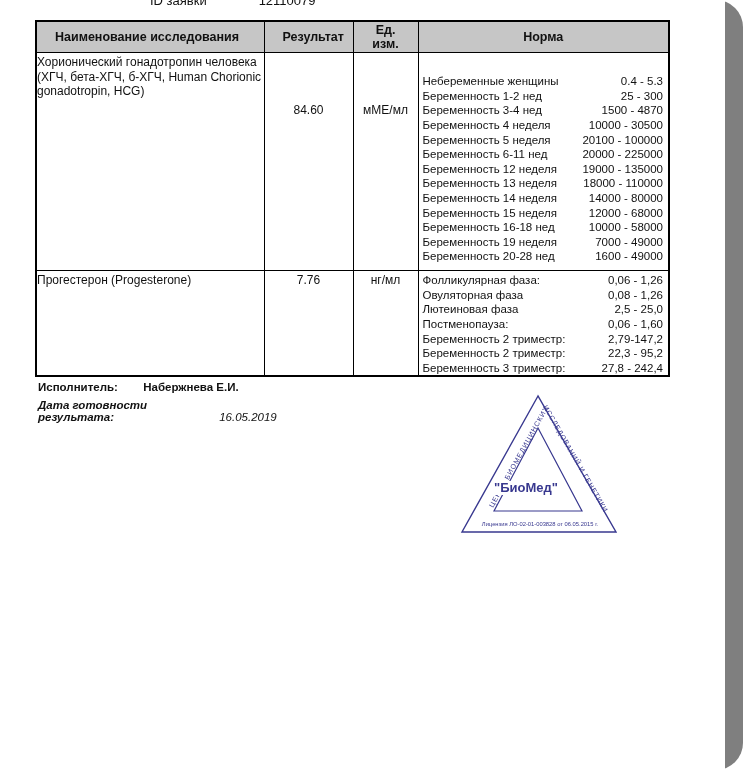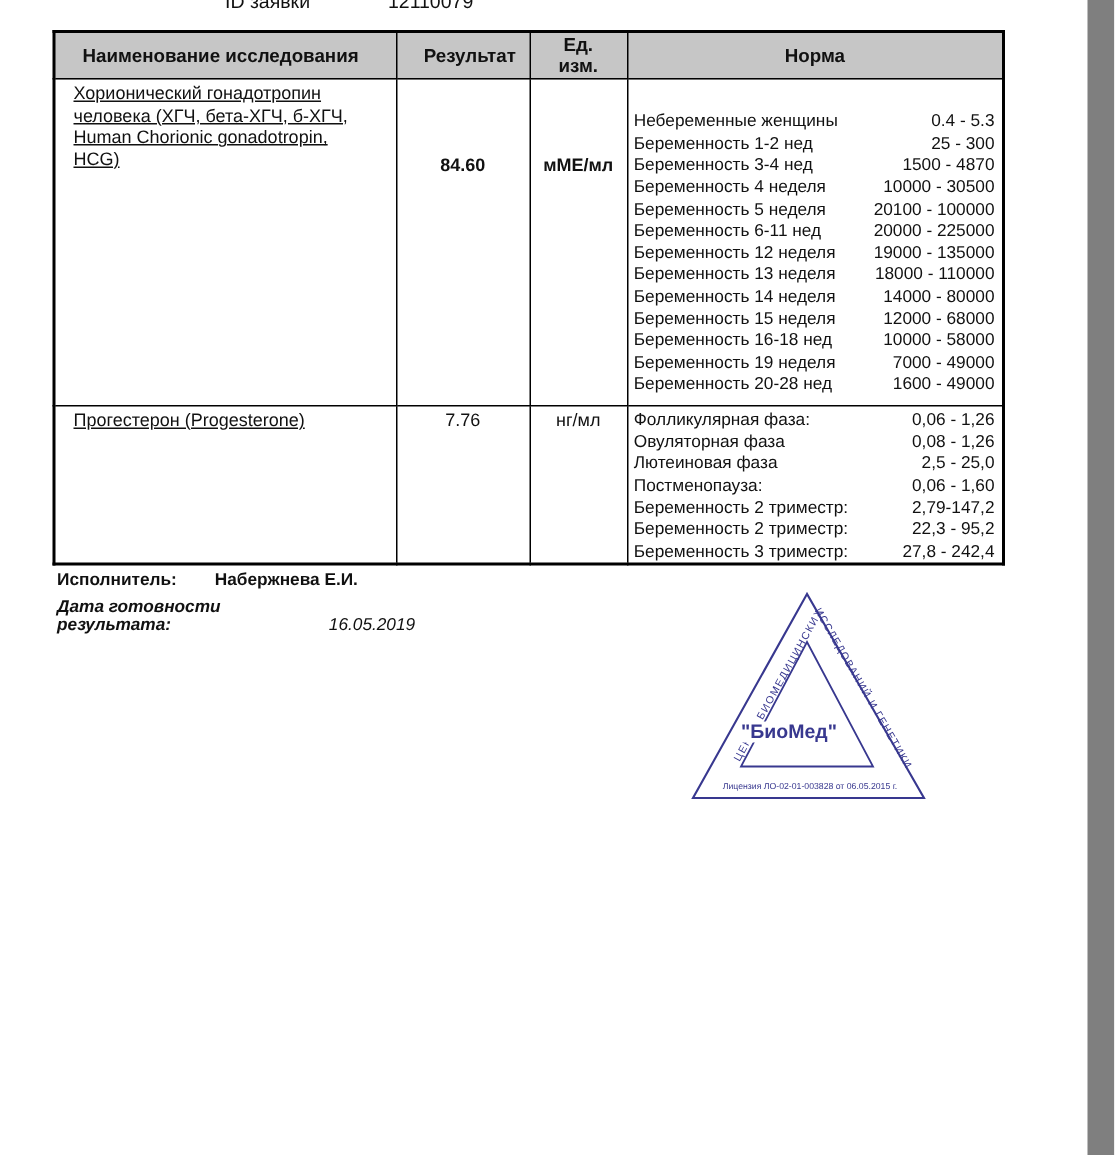--- a/index.html
+++ b/index.html
@@ -5,20 +5,21 @@
   * { box-sizing: border-box; }
   html, body { margin: 0; padding: 0; background: #fff; }
   .page {
     position: relative;
     width: 743px;
     height: 770px;
     background: #ffffff;
     overflow: hidden;
     font-family: "Liberation Sans", sans-serif;
     color: #111;
+    border-radius: 27px;
   }
   .right-strip {
     position: absolute;
     top: 0; right: 0;
     width: 18px; height: 770px;
     background: #7f7f7f;
   }
   .id-row {
     position: absolute;
     top: -7px; left: 150px;
@@ -47,23 +48,23 @@
     text-align: center;
   }
   .report-table th.name-col { text-align: left; }
   .report-table td {
     vertical-align: top;
     font-size: 12px;
     padding: 0;
   }
   .row-hcg td { height: 218px; }
   .row-prog td { height: 105px; }
-  .name-cell { padding: 2px 12px !important; line-height: 1.22; text-decoration: underline; }
+  .name-cell { padding: 2px 0 !important; line-height: 1.22; }
   .result-cell, .unit-cell { text-align: center; }
-  .row-hcg .cell-offset { margin-top: 50px; font-weight: bold; }
+  .row-hcg .cell-offset { margin-top: 50px; }
   .row-prog .cell-offset { margin-top: 2px; }
   .row-hcg .norms { padding-top: 21px; }
   .row-prog .norms { padding-top: 2px; }
   .norm-line {
     display: flex;
     justify-content: space-between;
     align-items: center;
     height: 14.6px;
     padding: 0 5px 0 4px;
     font-size: 11.5px;

